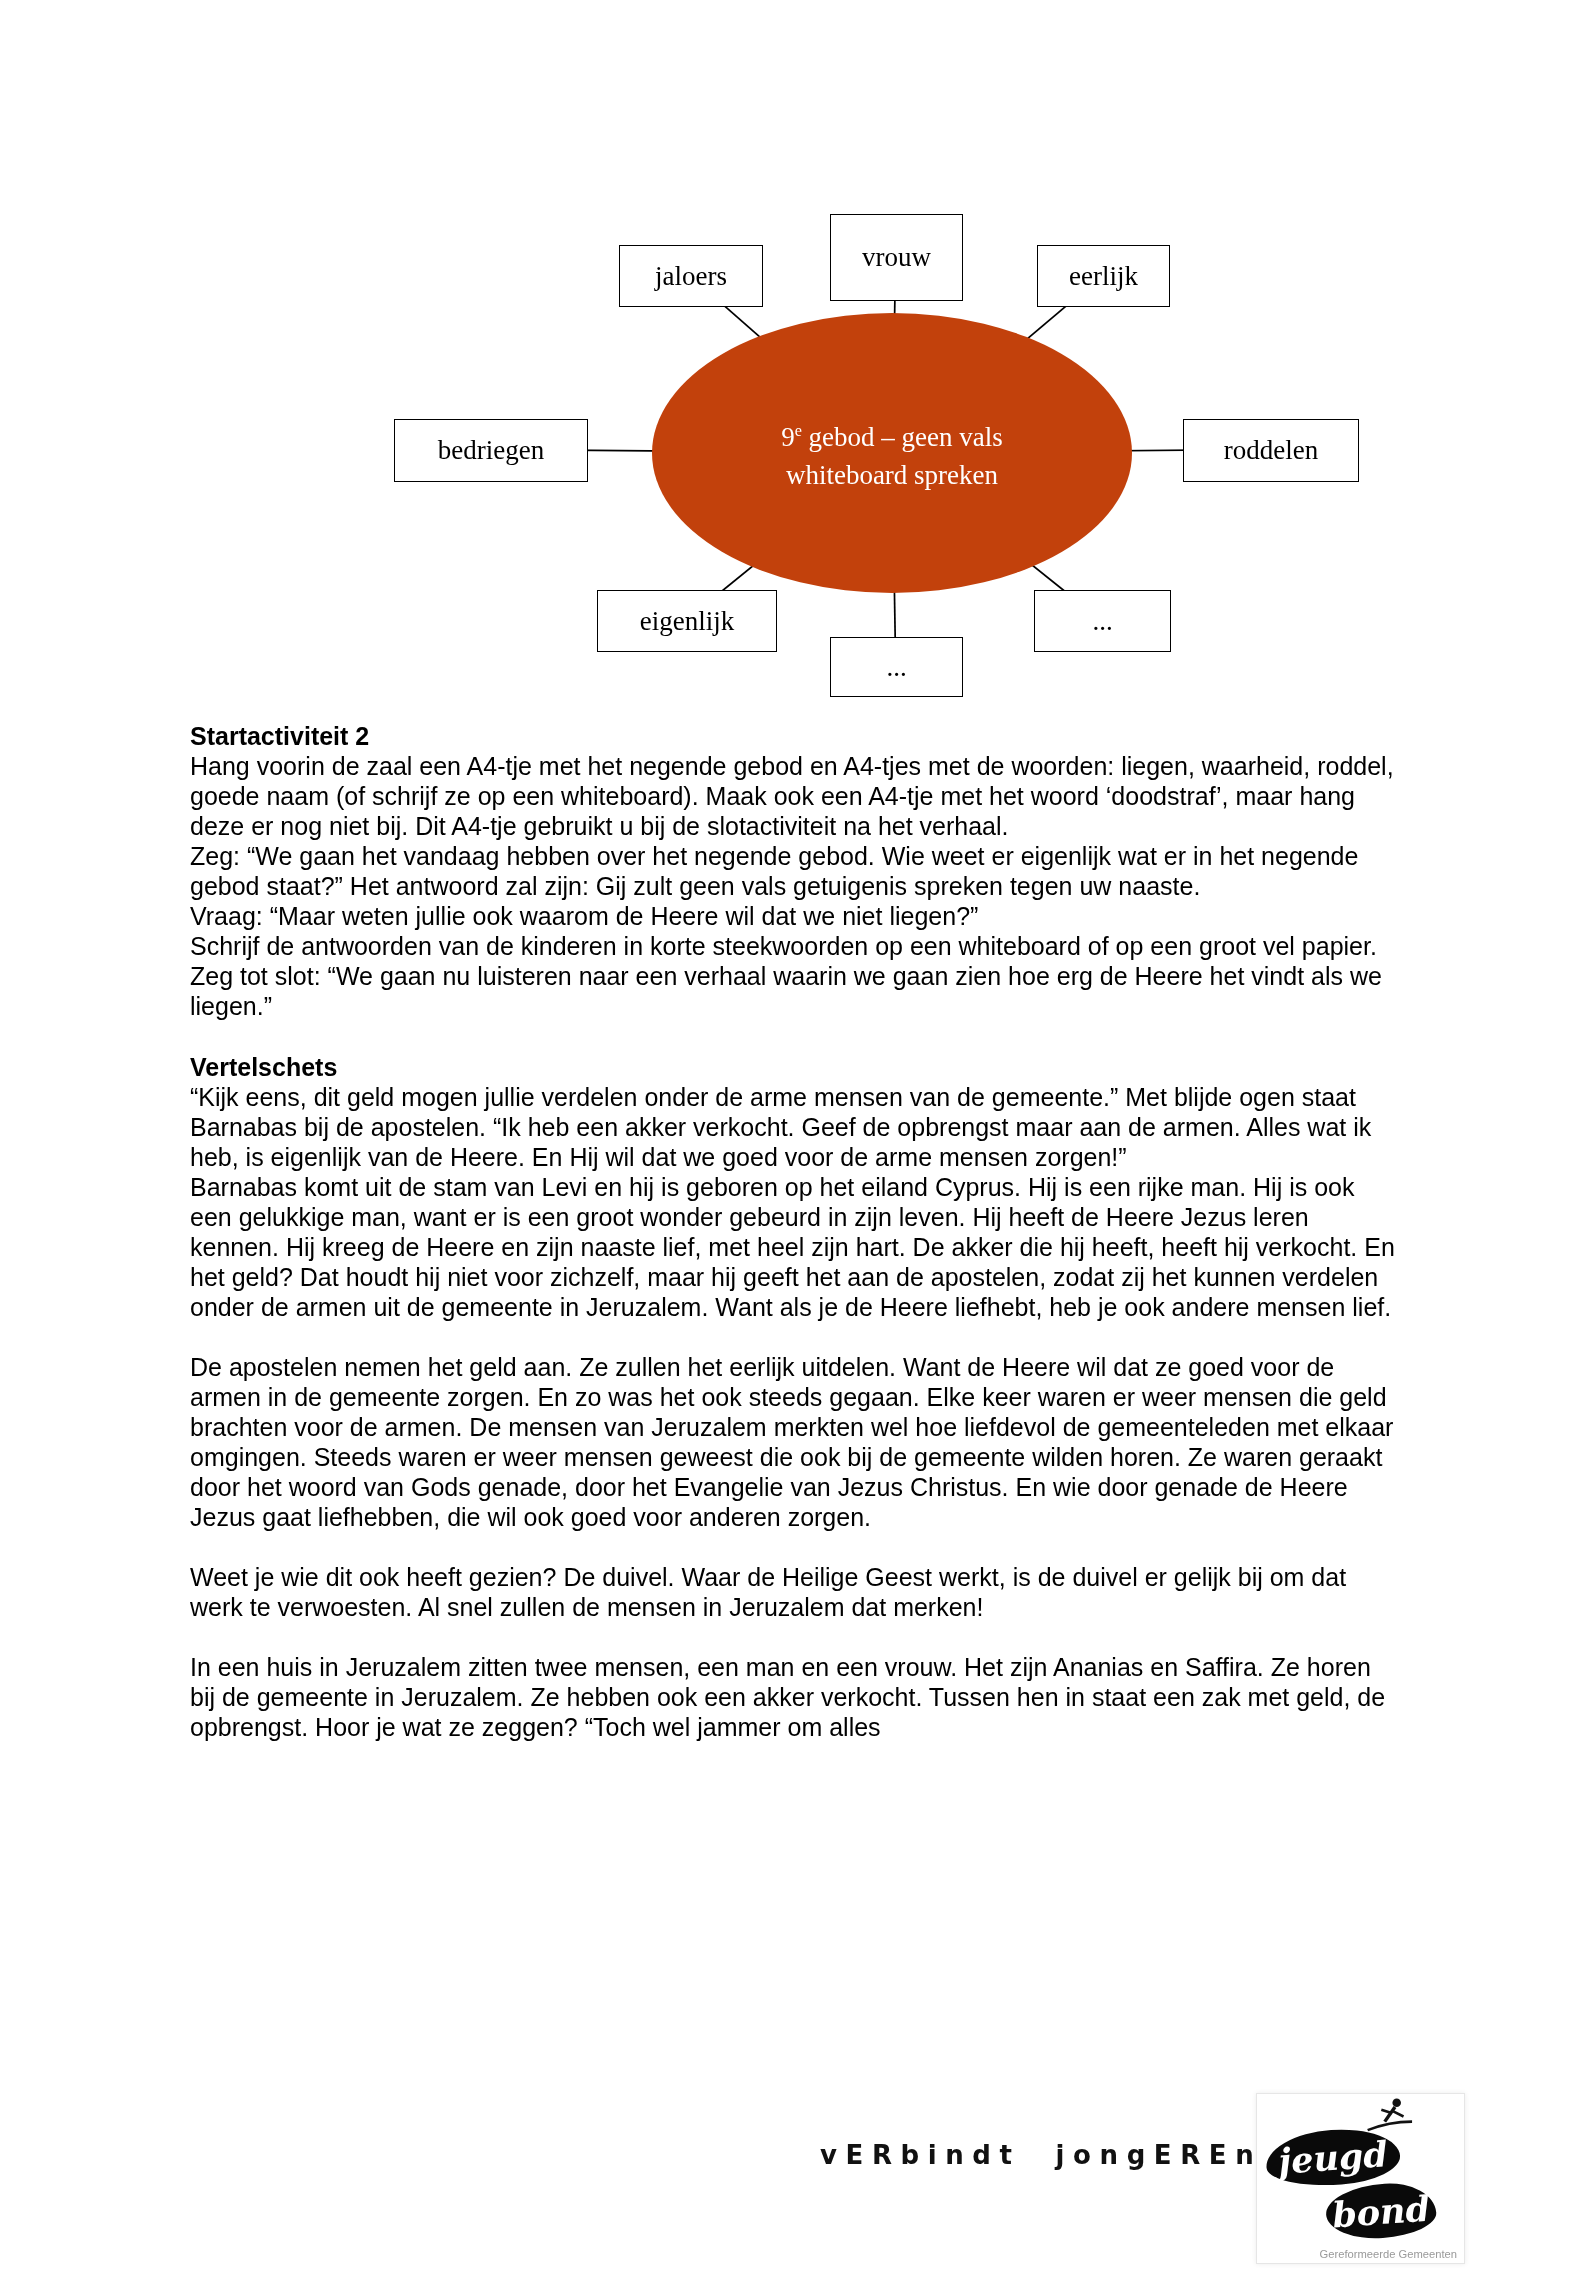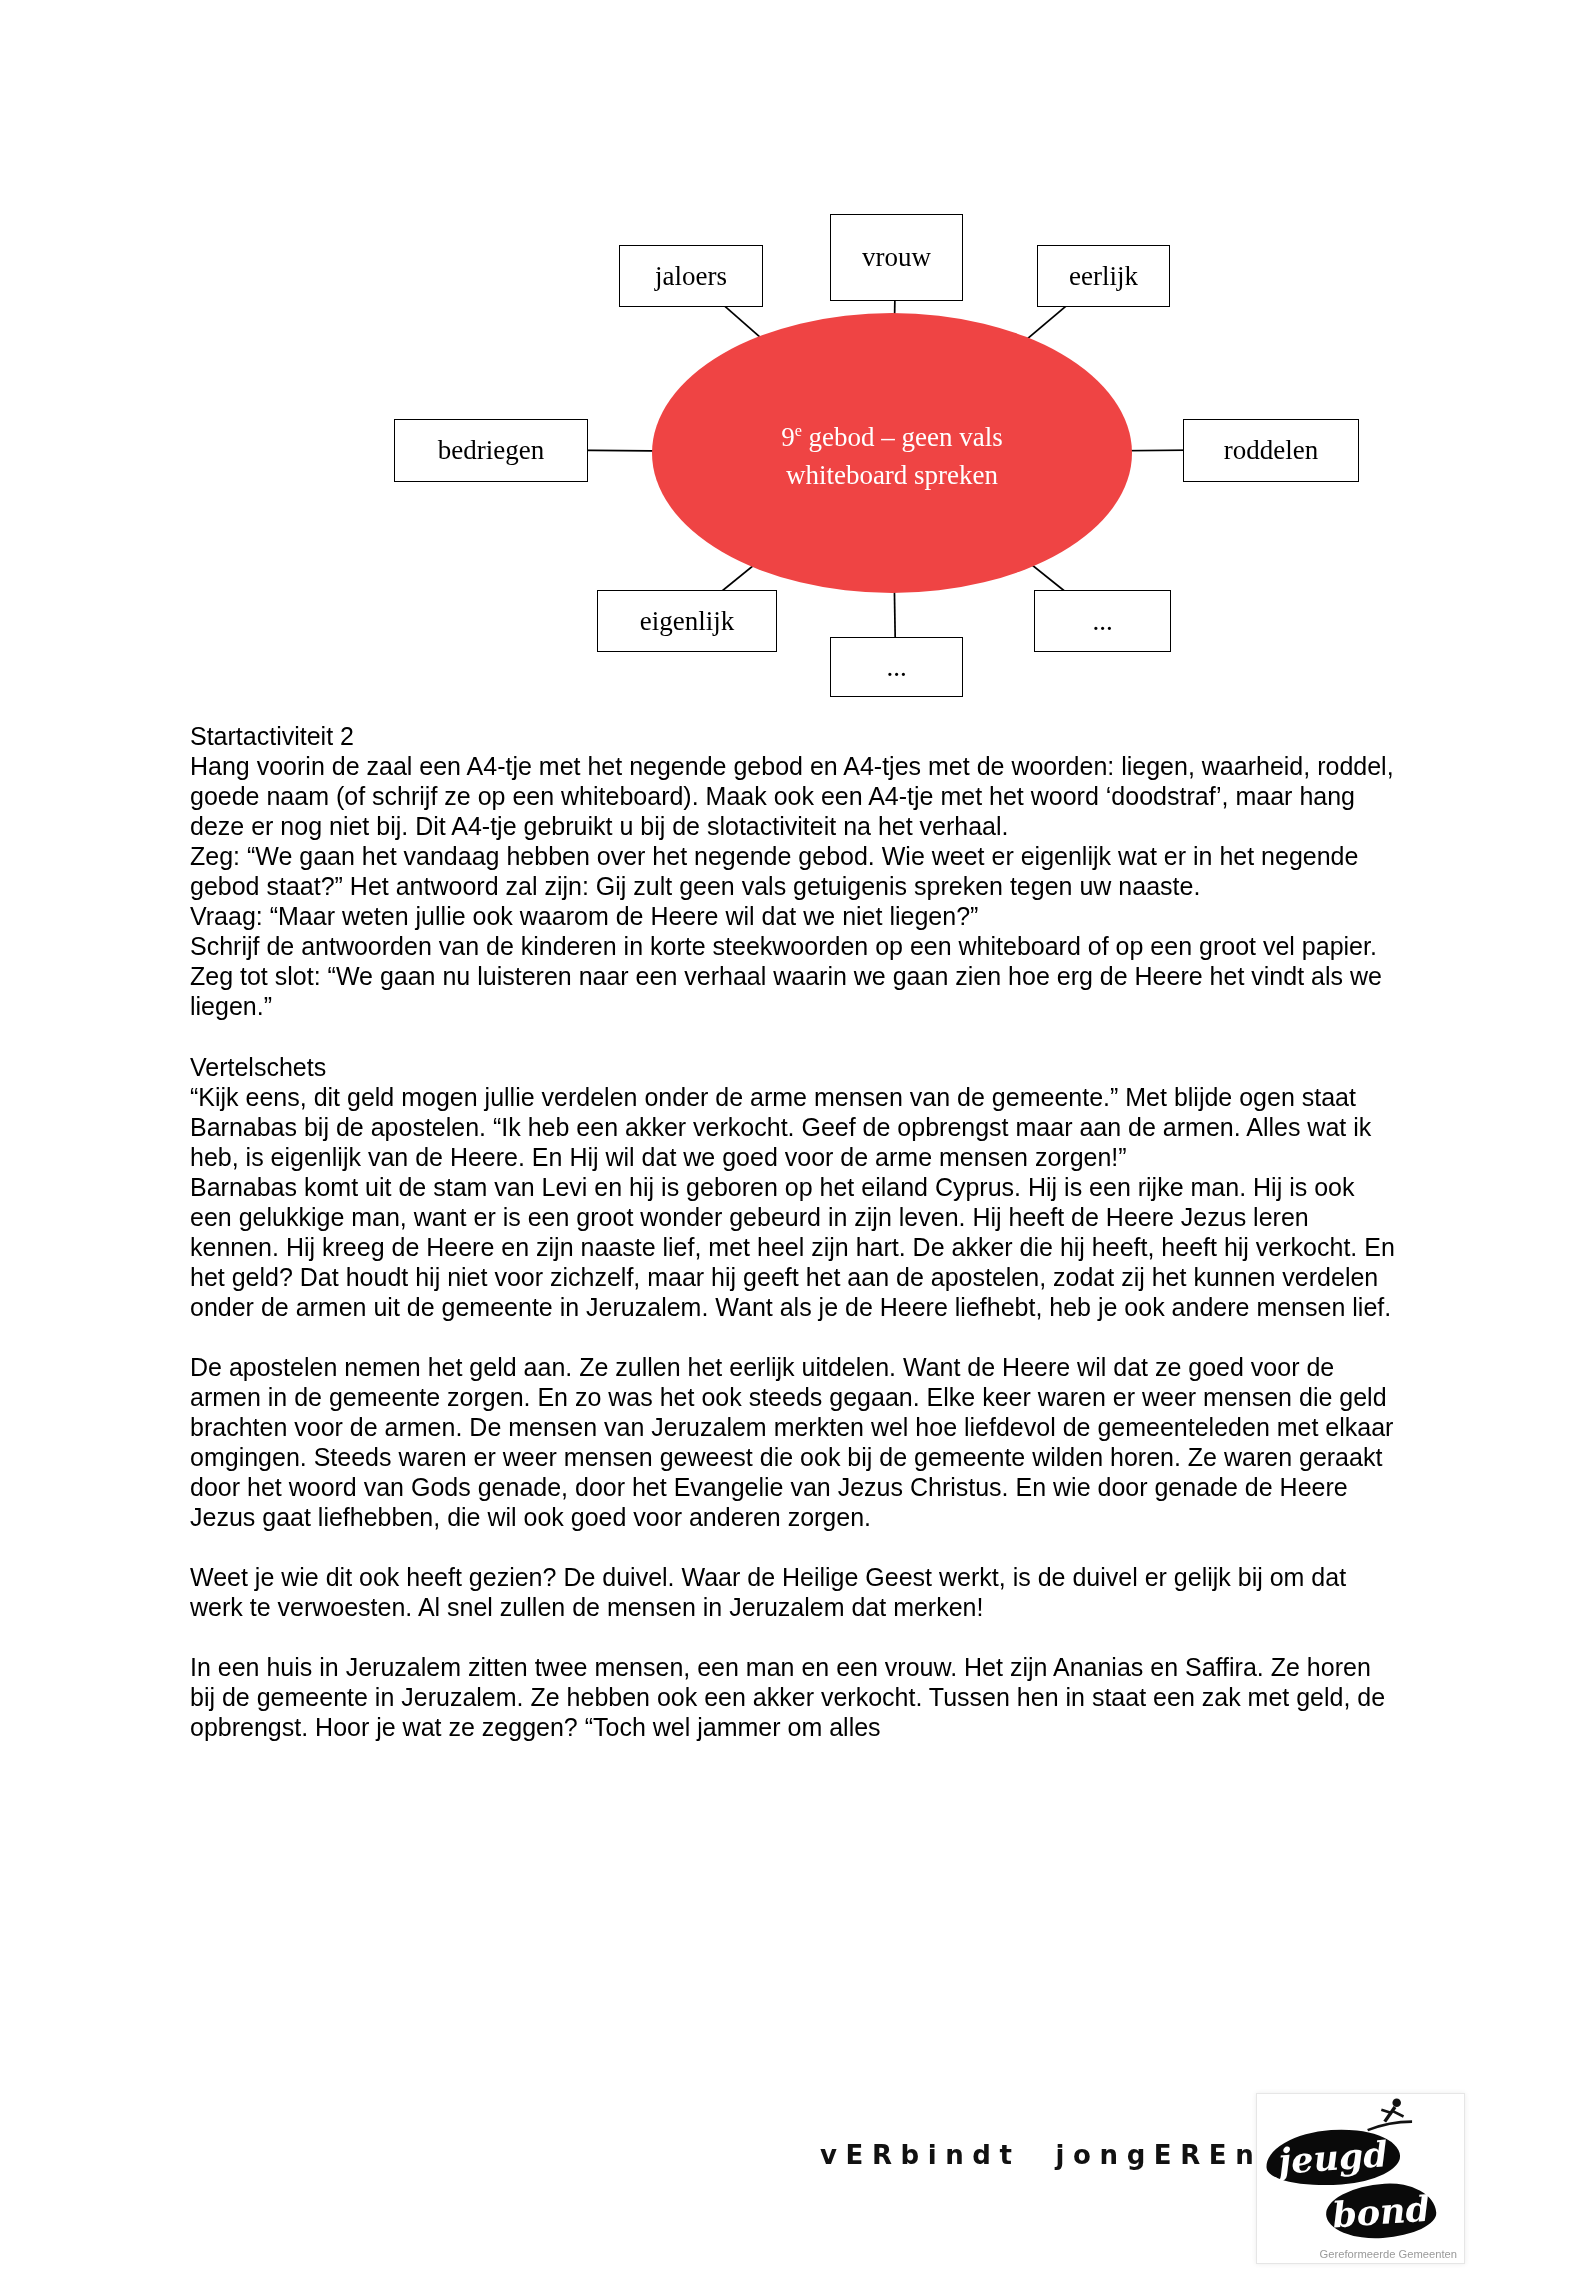--- a/index.html
+++ b/index.html
@@ -10,21 +10,21 @@
     overflow: hidden;
     font-family: "Liberation Sans", sans-serif;
     color: #000;
   }
 
   
   .diagram { position: relative; width: 1592px; height: 716px; }
   .diagram svg.lines { position: absolute; left: 0; top: 0; z-index: 1; }
   .center-ellipse {
     position: absolute; left: 652px; top: 313px; width: 480px; height: 280px;
-    background: #ef4444; border-radius: 50%;
+    background: #c2410c; border-radius: 50%;
     display: flex; align-items: center; justify-content: center;
     z-index: 2;
   }
   .center-ellipse .lbl {
     color: #fff; text-align: center;
     font-family: "Liberation Serif", serif;
     font-size: 27px; line-height: 38px;
   }
   .center-ellipse sup { font-size: 60%; }
   .node {
@@ -47,21 +47,21 @@
     text-align: center;
     font-weight: bold; font-size: 21.6px;
     margin-top: 7px;
   }
 
   
   .content {
     margin: 5.2px 190px 0 190px;
     font-size: 25px; line-height: 30px;
   }
-  .content h2 { font-size: 25px; margin: 0; font-weight: 400; }
+  .content h2 { font-size: 25px; margin: 0; font-weight: 700; }
   .content p { margin: 0; }
   .content p.gap { margin-top: 30px; }
   .content h2.vertel { margin-top: 31px; }
 
   
   .slogan {
     position: absolute; left: 820px; top: 2140px;
     font-family: "DejaVu Sans", sans-serif;
     font-size: 26px; font-weight: 600;
     letter-spacing: 8.6px; word-spacing: 17.3px;

